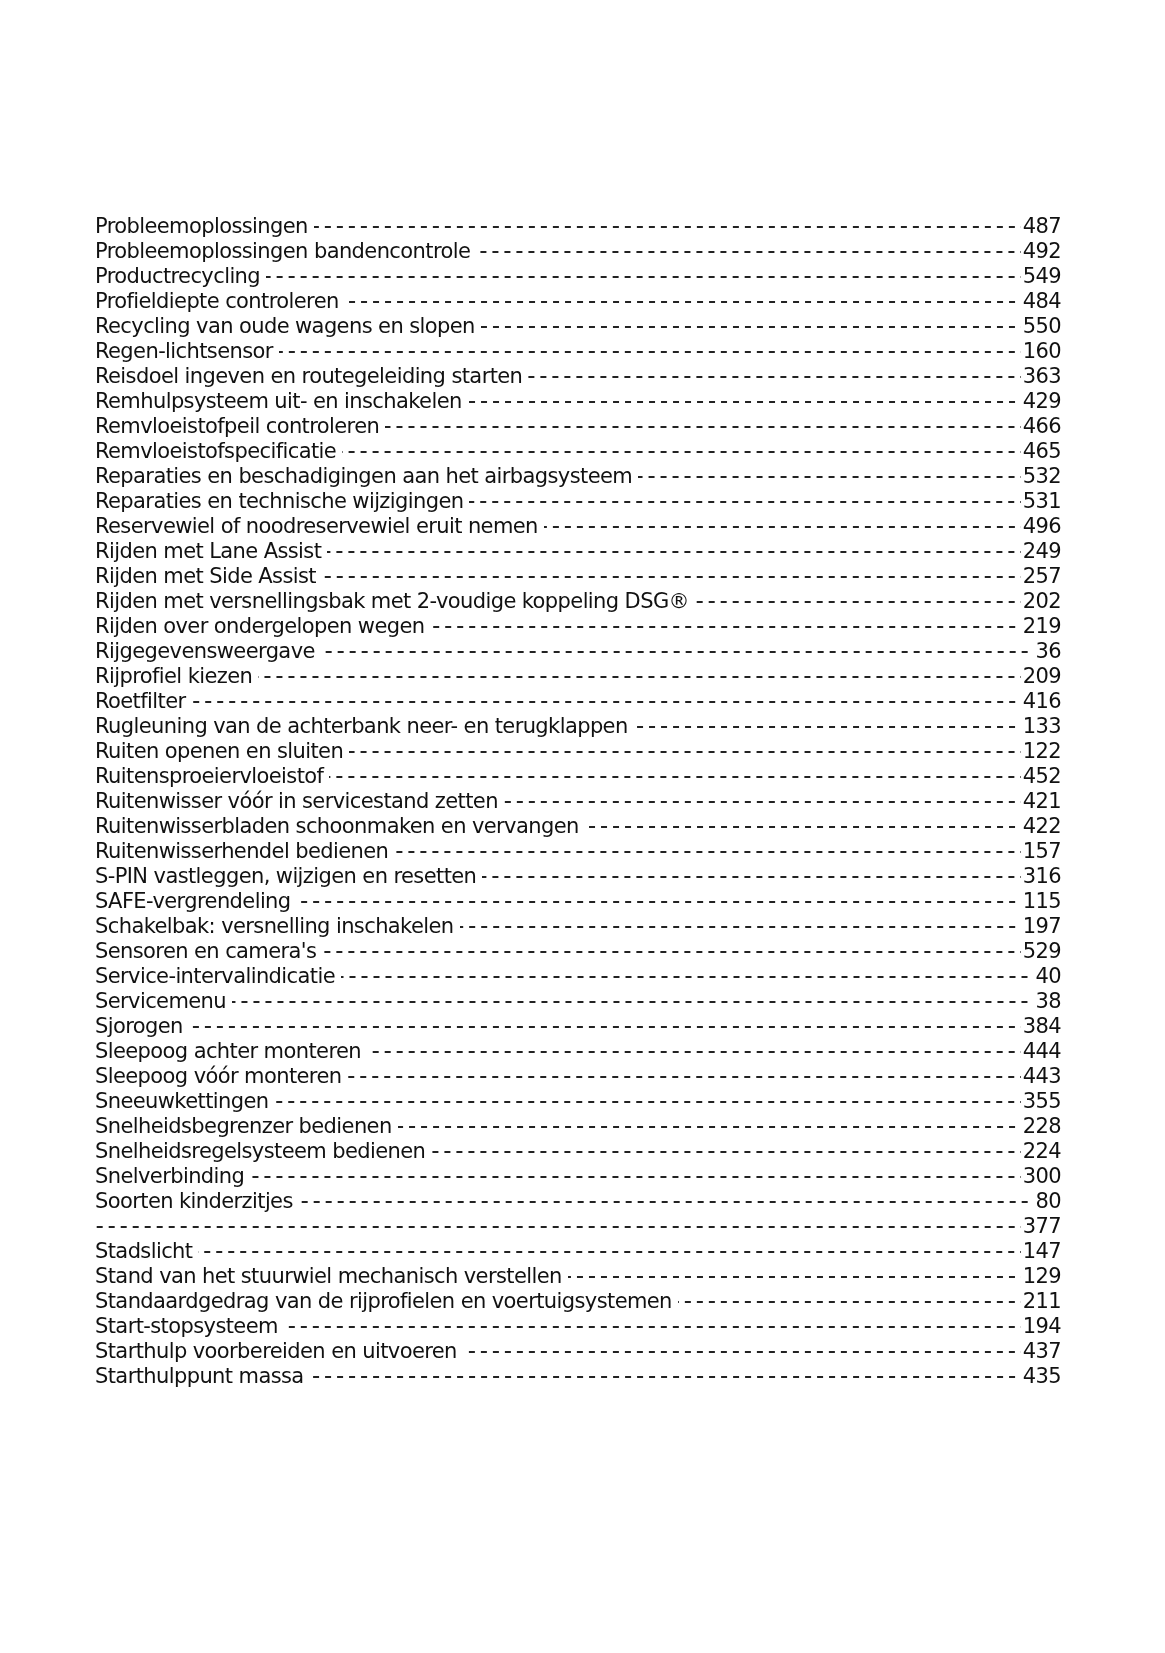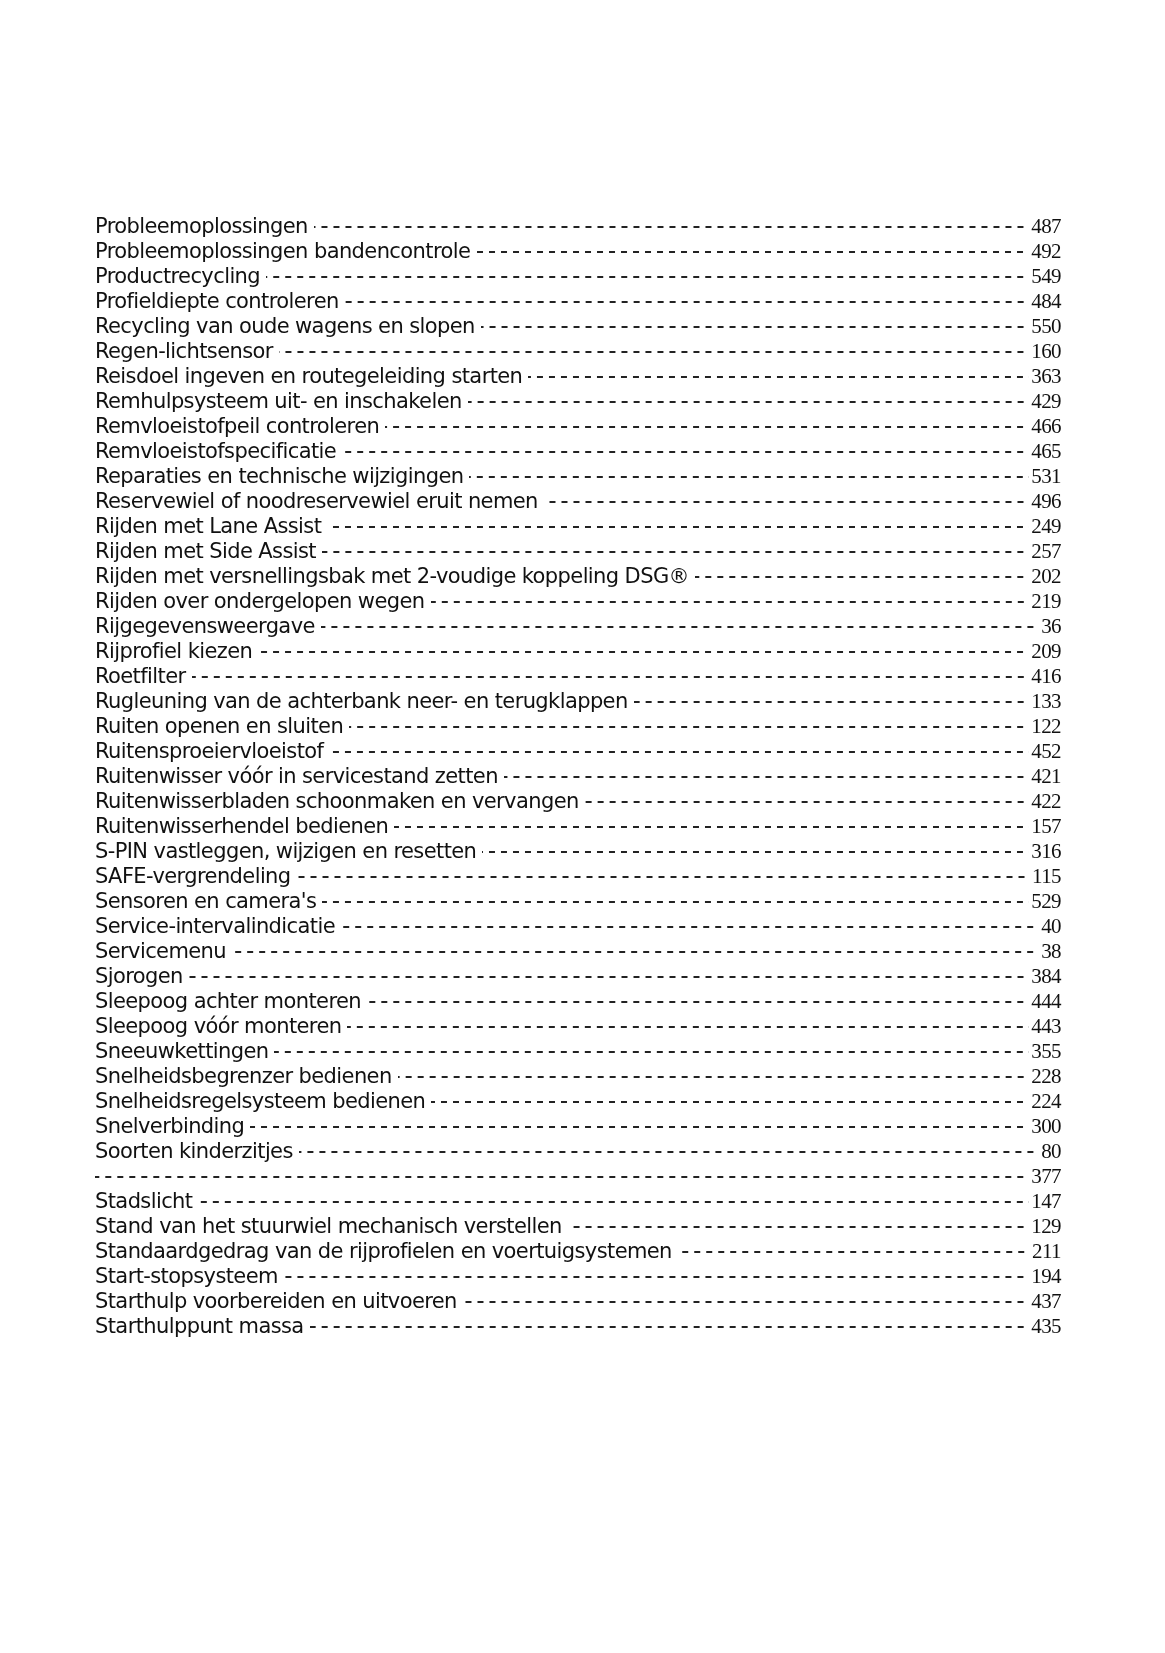--- a/index.html
+++ b/index.html
@@ -53,21 +53,20 @@
       background-image: linear-gradient(to right, #222 0 6px, transparent 6px 12px);
       background-size: 12px 2px;
       background-repeat: repeat-x;
       background-position: right bottom;
     }
     .entry-page {
       flex: 0 0 auto;
       text-align: left;
       padding-left: 2px;
       min-width: 0;
-      font-family: Liberation Serif, serif;
     }
   </style>
 </head>
 <body>
 
 <ul class="index-list" id="index-list">
     <li class="index-entry">
     <span class="entry-label">Probleemoplossingen</span>
     <span class="entry-leader"></span>
     <span class="entry-page">487</span>
@@ -111,20 +110,25 @@
     <span class="entry-label">Remvloeistofpeil controleren</span>
     <span class="entry-leader"></span>
     <span class="entry-page">466</span>
   </li>
     <li class="index-entry">
     <span class="entry-label">Remvloeistofspecificatie</span>
     <span class="entry-leader"></span>
     <span class="entry-page">465</span>
   </li>
     <li class="index-entry">
+    <span class="entry-label">Reparaties en beschadigingen aan het airbagsysteem</span>
+    <span class="entry-leader"></span>
+    <span class="entry-page">532</span>
+  </li>
+    <li class="index-entry">
     <span class="entry-label">Reparaties en technische wijzigingen</span>
     <span class="entry-leader"></span>
     <span class="entry-page">531</span>
   </li>
     <li class="index-entry">
     <span class="entry-label">Reservewiel of noodreservewiel eruit nemen</span>
     <span class="entry-leader"></span>
     <span class="entry-page">496</span>
   </li>
     <li class="index-entry">
@@ -194,20 +198,25 @@
   </li>
     <li class="index-entry">
     <span class="entry-label">S-PIN vastleggen, wijzigen en resetten</span>
     <span class="entry-leader"></span>
     <span class="entry-page">316</span>
   </li>
     <li class="index-entry">
     <span class="entry-label">SAFE-vergrendeling</span>
     <span class="entry-leader"></span>
     <span class="entry-page">115</span>
+  </li>
+    <li class="index-entry">
+    <span class="entry-label">Schakelbak: versnelling inschakelen</span>
+    <span class="entry-leader"></span>
+    <span class="entry-page">197</span>
   </li>
     <li class="index-entry">
     <span class="entry-label">Sensoren en camera's</span>
     <span class="entry-leader"></span>
     <span class="entry-page">529</span>
   </li>
     <li class="index-entry">
     <span class="entry-label">Service-intervalindicatie</span>
     <span class="entry-leader"></span>
     <span class="entry-page">40</span>

